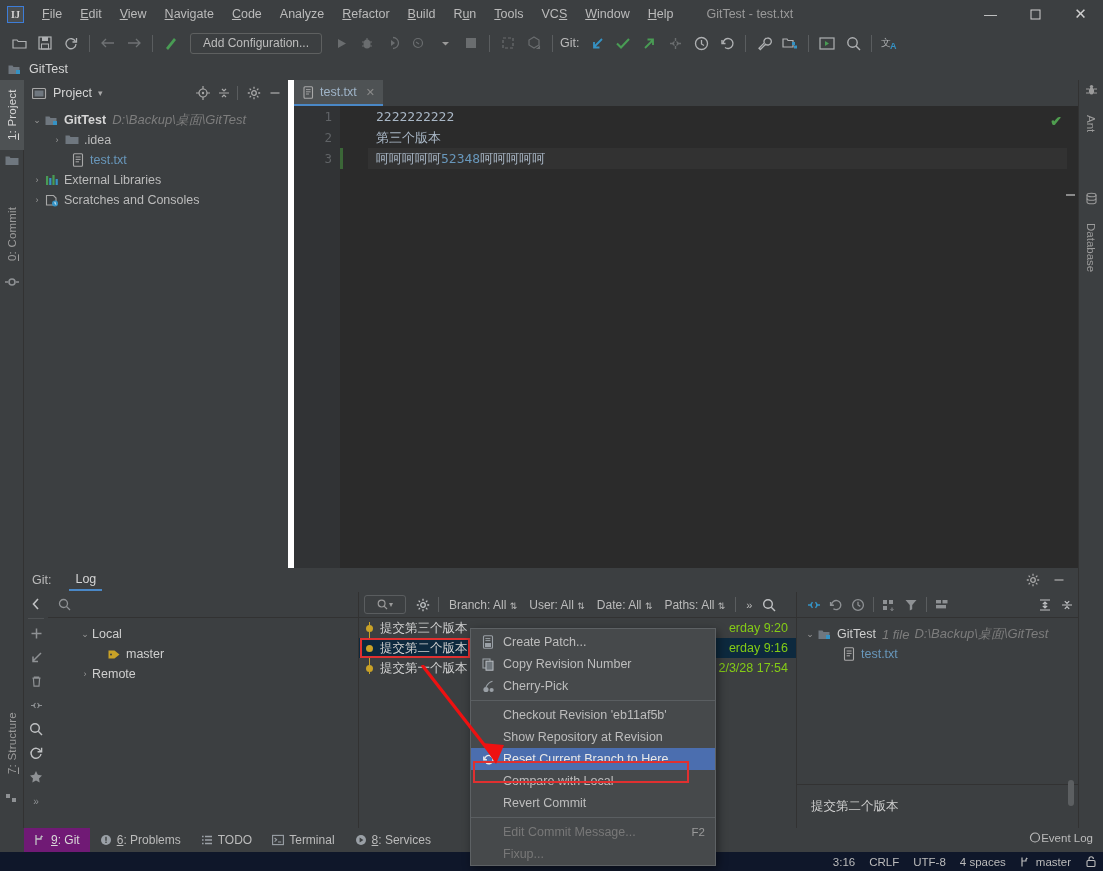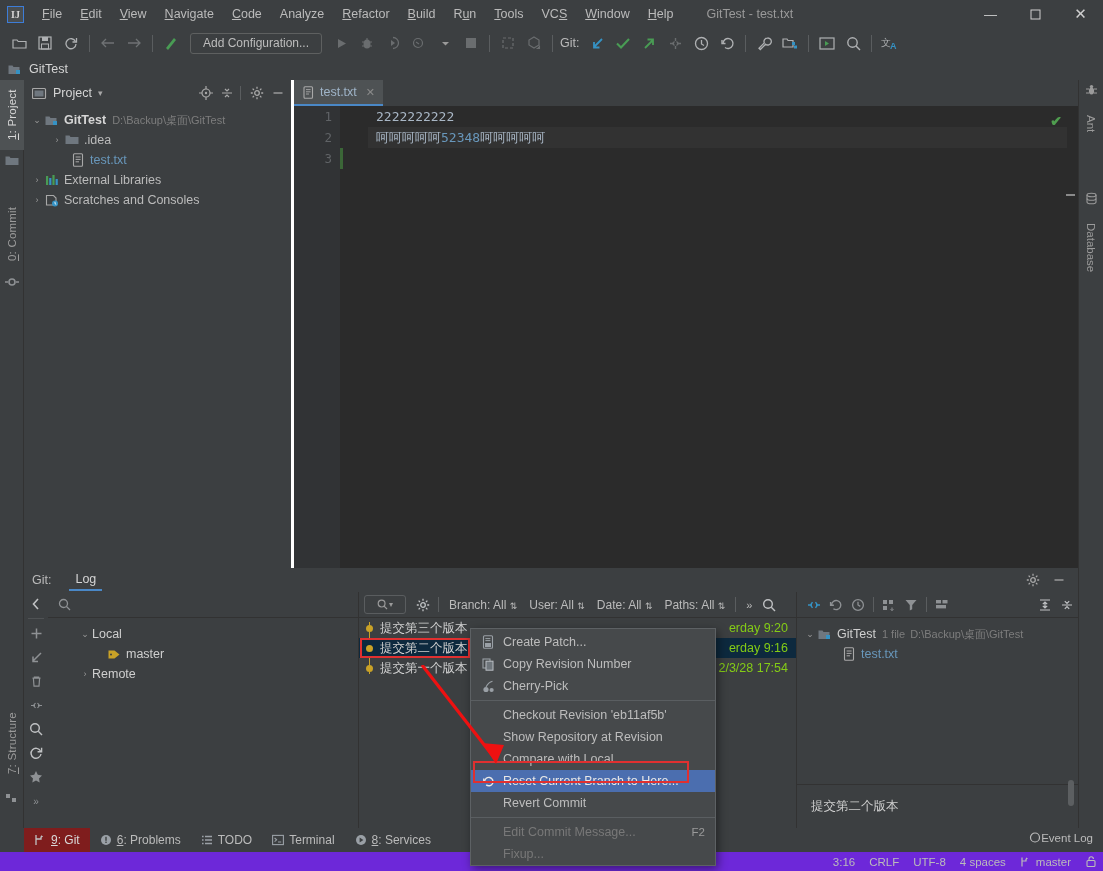--- a/index.html
+++ b/index.html
@@ -85,36 +85,36 @@
   .rtab {
     position:absolute; right:0; width:25px;
     writing-mode: vertical-rl;
     font-size:11.5px; color:#9b9b9b; text-align:center;
     display:flex; align-items:center; justify-content:center;
   }
 
   
   .project-panel {
     position:absolute; left:24px; top:80px; width:270px; height:488px;
-    background:#3c3f41; border-right:3px solid #ffffff;
+    background:#3c3f41; border-right:6px solid #ffffff;
   }
   .pp-header {
     height:26px; display:flex; align-items:center; padding:0 4px 0 8px;
     background:#3c3f41;
   }
   .pp-title { color:#d5d5d5; font-size:12.5px; margin-left:6px; }
   .pp-header-ic { width:18px; height:18px; display:flex; align-items:center;
                   justify-content:center; color:#a8a8a8; margin-left:3px; }
   .pp-tree { padding-top:4px; font-size:12.5px; }
   .tnode { height:20px; display:flex; align-items:center; padding-left:6px; white-space:nowrap; }
   .tnode .arrow { width:14px; color:#9a9a9a; font-size:9px; text-align:center; }
   .tnode .ic { width:16px; display:flex; align-items:center; justify-content:center; margin-right:4px; }
   .tnode .lbl { color:#bbbbbb; }
   .tnode .lbl.bold { font-weight:bold; color:#d6d6d6; }
-  .tnode .sub { color:#7d7d7d; margin-left:6px; font-size:11px; }
+  .tnode .sub { color:#7d7d7d; margin-left:6px; font-size:13px;font-style:italic; }
   .tnode .lbl.link { color:#6897bb; }
 
   
   .editor-area {
     position:absolute; left:294px; top:80px; width:784px; height:488px;
     background:#2b2b2b;
   }
   .tabbar { height:26px; background:#3c3f41; display:flex; align-items:flex-end; }
   .etab {
     height:26px; display:flex; align-items:center; padding:0 8px 0 9px;
@@ -236,27 +236,27 @@
   
   .red-arrow { position:absolute; left:420px; top:665px; z-index:61; pointer-events:none; }
 
   
   .bottom-tabs {
     position:absolute; left:0; top:828px; width:1103px; height:24px;
     background:#3c3f41; display:flex; align-items:center; padding-left:24px;
   }
   .btab { height:24px; display:flex; align-items:center; padding:0 10px;
           color:#bbbbbb; font-size:12px; gap:5px; }
-  .btab.active { background:#7f1d1d; color:#d9d9d9; }
+  .btab.active { background:#701a75; color:#d9d9d9; }
   .btab u { text-decoration:underline; }
   .btab .bic { color:#9aa0a6; display:flex; align-items:center; }
 
   .statusbar {
     position:absolute; left:0; top:852px; width:1103px; height:19px;
-    background:#6d28d9; display:flex; align-items:center;
+    background:#0f172a; display:flex; align-items:center;
     color:#bbbbbb; font-size:11.5px;text-align:right;
   }
   .sb-right { position:absolute; right:6px; display:flex; align-items:center; gap:14px; }
   .event-log { position:absolute; right:10px; top:832px; display:flex;
                align-items:center; color:#bbbbbb; font-size:11.5px; }
 
   svg { display:block; }
 </style>
 </head>
 <body>
@@ -613,20 +613,21 @@
       </div>
     </div>
     <div class="code-wrap">
       <div class="gutter">
         <div class="ln">1</div>
         <div class="ln">2</div>
         <div class="ln">3</div>
       </div>
       <div class="code-lines">
         <div class="cline">2222222222</div>
+        <div class="cline">第三个版本</div>
         <div class="cline hl"><span>呵呵呵呵呵</span><span class="num">52348</span><span>呵呵呵呵呵</span></div>
         <div class="cmark" style="top:42px;"></div>
       </div>
       <div class="scroll-v"></div>
       <div class="check-ok">✔</div>
       <div class="err-stripe"></div>
     </div>
   </div>
 
   <div class="git-panel">
@@ -889,31 +890,31 @@
       </span>
       <span>Cherry-Pick</span>
     </div>
     <div class="ctx-sep"></div>
     <div class="ctx-item nic">
       <span>Checkout Revision 'eb11af5b'</span>
     </div>
     <div class="ctx-item nic">
       <span>Show Repository at Revision</span>
     </div>
-    <div class="ctx-item nic">
-      <span>Compare with Local</span>
-    </div>
     <div class="ctx-item sel">
       <span class="cic">
         <svg width="13" height="13" viewBox="0 0 13 13">
             <path d="M2.6 6.5a4.2 4.2 0 1 1 1.6 3.4" fill="none" stroke="#e8e8e8" stroke-width="1.4"></path>
             <path d="M1.8 3.6v3.1h3.1" fill="none" stroke="#e8e8e8" stroke-width="1.4"></path>
           </svg>
       </span>
       <span>Reset Current Branch to Here...</span>
+    </div>
+    <div class="ctx-item nic">
+      <span>Compare with Local</span>
     </div>
     <div class="ctx-item nic">
       <span>Revert Commit</span>
     </div>
     <div class="ctx-sep"></div>
     <div class="ctx-item nic disabled">
       <span>Edit Commit Message...</span>
       <span class="shortcut">F2</span>
     </div>
     <div class="ctx-item nic disabled">

